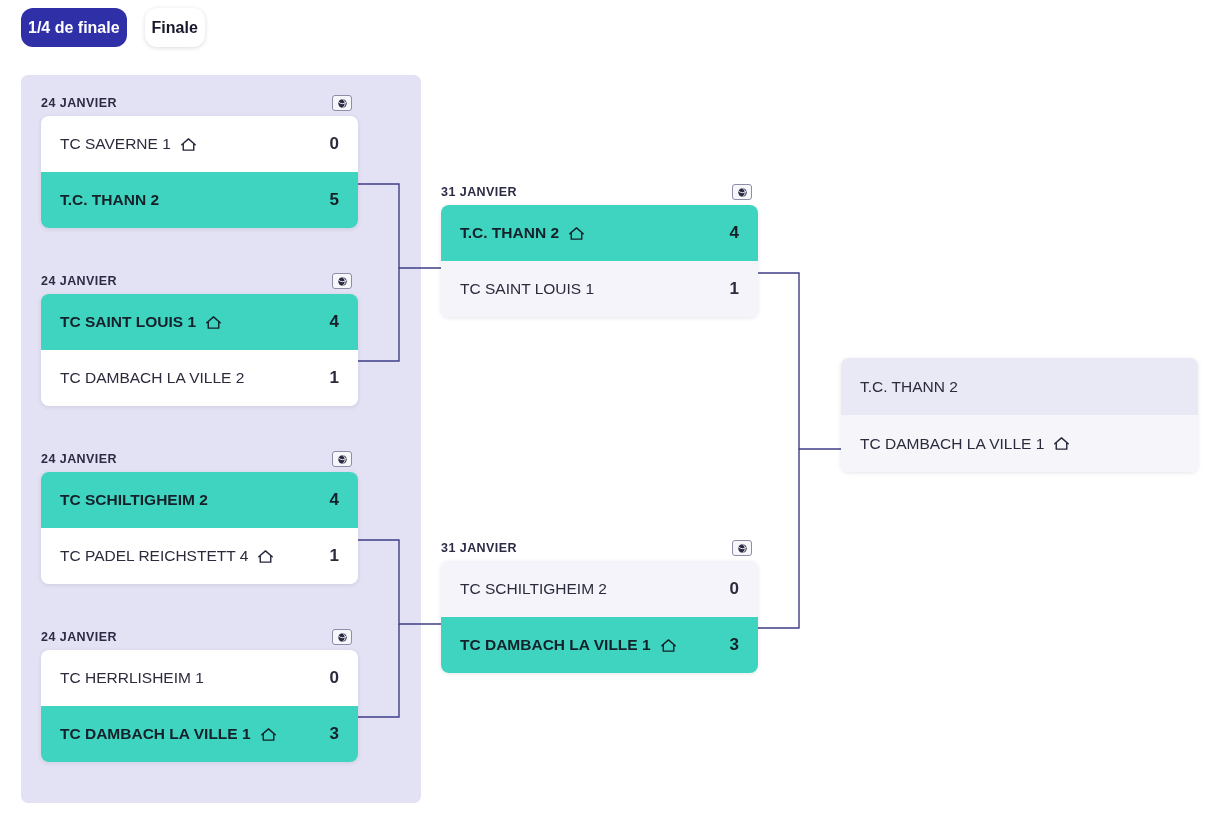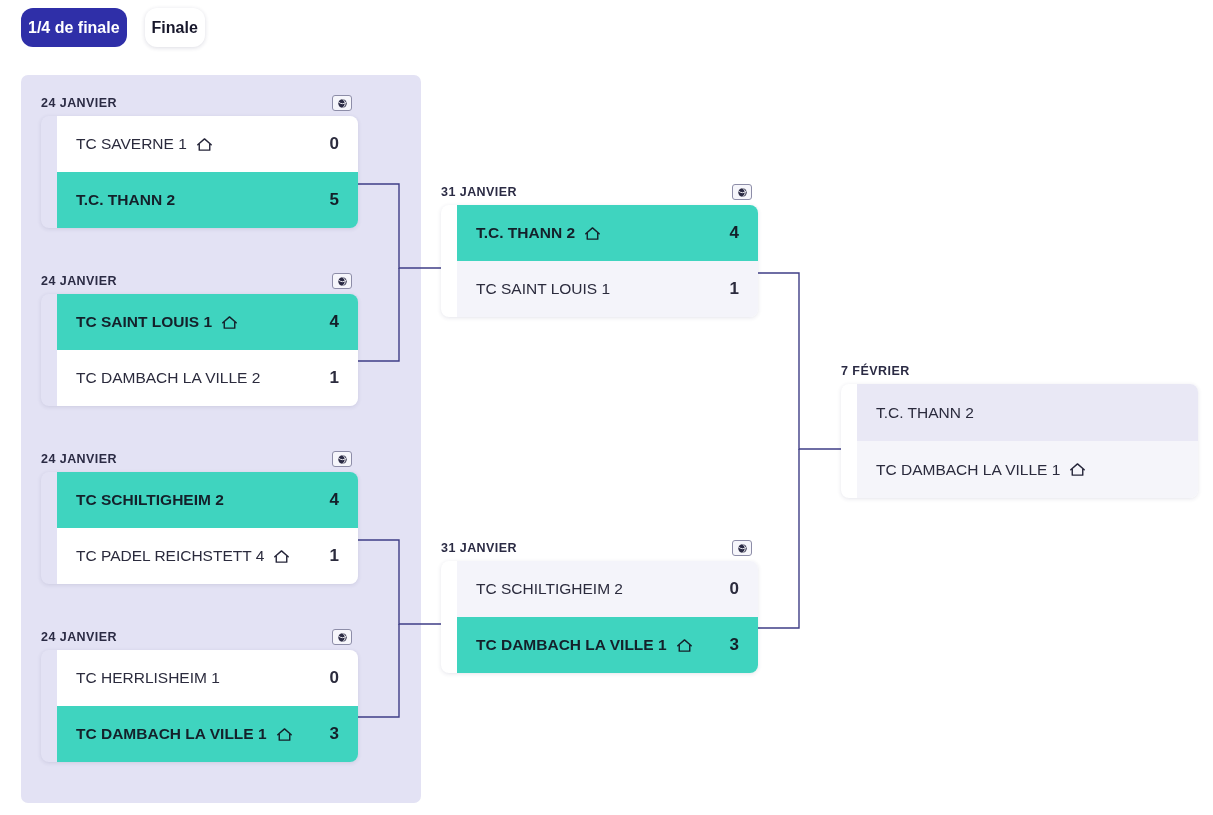--- a/index.html
+++ b/index.html
@@ -109,21 +109,20 @@
     box-shadow: 0 1px 4px rgba(40,40,90,.12);
   }
   .row {
     display: flex;
     align-items: center;
     justify-content: space-between;
     box-sizing: border-box;
     padding: 0 19px;
     font-size: 15.5px;
     cursor: pointer;
-    margin-left: 16px;
   }
   .row .team {
     display: flex;
     align-items: center;
     gap: 9px;
     white-space: nowrap;
   }
   .row .score {
     font-weight: bold;
     font-size: 17px;
@@ -360,23 +359,20 @@
                 <path d="M9 2 L16.2 8.2 M9 2 L1.8 8.2 M3.4 7.1 V14 H14.6 V7.1" stroke="#14202a" stroke-width="1.5" fill="none" stroke-linejoin="round" stroke-linecap="round"></path>
               </svg>
           </span>
         </span>
         <span class="score">3</span>
       </div>
     </div>
   </div>
 
   <div class="match r3" style="left:841px; top:358px;">
-    <div class="match-head" style="padding-left:0;">
-      <span class="match-date">7 FÉVRIER</span>
-    </div>
     <div class="card">
       <div class="row pending-a">
         <span class="team">
           <span>T.C. THANN 2</span>
         </span>
         <span class="score"></span>
       </div>
       <div class="row pending-b">
         <span class="team">
           <span>TC DAMBACH LA VILLE 1</span>

